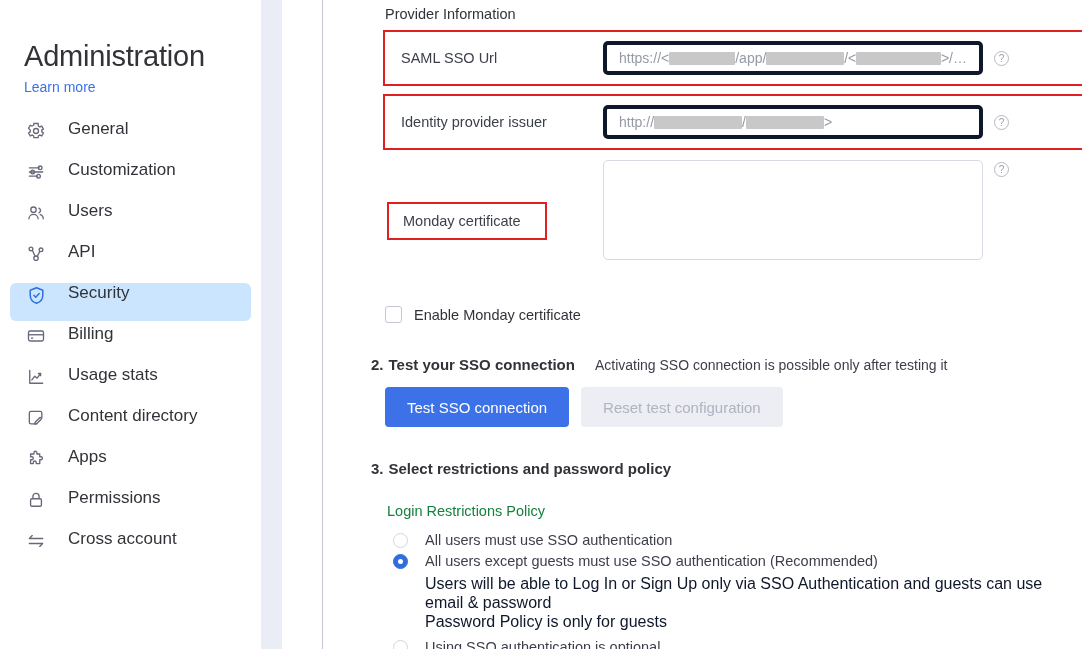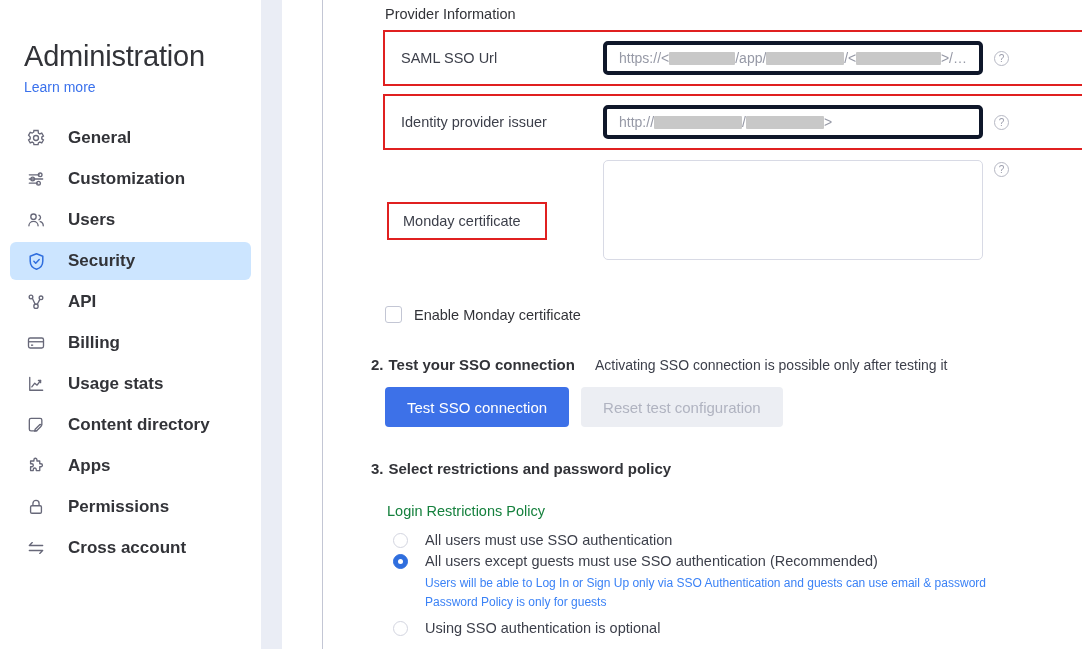--- a/index.html
+++ b/index.html
@@ -27,26 +27,25 @@
   }
   .learn-more {
     display: inline-block;
     font-size: 14px; color: #3a71ec;
     padding: 6px 0 0 14px;
     text-decoration: none;
     cursor: pointer;
   }
   .nav { margin-top: 23px; }
   .nav-item {
-    display: flex; align-items: center;
+    display: flex; align-items: flex-start;
     height: 38px; margin: 3px 0;
     border-radius: 6px;
     padding-left: 14px;
     cursor: pointer;
-    font-weight: bold;
   }
   .nav-item .ico {
     width: 24px; height: 24px; flex: 0 0 24px;
     display: flex; align-items: center; justify-content: center;
     color: #676879;
   }
   .nav-item .lbl {
     font-size: 17px; color: #323338;
     margin-left: 20px; white-space: nowrap;
   }
@@ -167,21 +166,21 @@
     border: 1.5px solid #d3d5e0; background:#fff;
     flex: 0 0 15px; cursor:pointer;
     display:flex; align-items:center; justify-content:center;
   }
   .radio.checked { background: #2f6ede; border-color:#2f6ede; }
   .radio.checked::after {
     content:""; width: 5px; height: 5px; border-radius:50%; background:#fff;
   }
   .radio-lbl { font-size: 14.5px; color:#3c3f4a; margin-left: 17px; }
   .radio-help {
-    font-size: 12px; color:#3b82f6; margin-left: 32px;
+    font-size: 16px; color:#0f172a; margin-left: 32px;
     line-height: 19px; margin-top: 3px; margin-bottom: 8px;
   }
   .pwd-head { font-size: 14.5px; color:#323338; font-weight: 600; margin-top: 26px; margin-left: 2px; }
   svg { display:block; }
 </style>
 </head>
 <body>
 
 <div class="app">
 
@@ -217,40 +216,40 @@
         <span class="ico">
           <svg width="20" height="20" viewBox="0 0 24 24" fill="none" stroke="currentColor" stroke-width="1.6" stroke-linecap="round">
             <circle cx="9" cy="8" r="3.2"></circle>
             <path d="M3.5 19c0-3.2 2.5-5.3 5.5-5.3s5.5 2.1 5.5 5.3"></path>
             <path d="M15.5 6.2a3 3 0 0 1 0 5.6M17 13.9c2.2.5 3.7 2.4 3.7 5.1"></path>
           </svg>
         </span>
         <span class="lbl">Users</span>
       </div>
 
-      <div class="nav-item active">
-        <span class="ico">
-          <svg width="21" height="21" viewBox="0 0 24 24" fill="none" stroke="currentColor" stroke-width="1.7" stroke-linecap="round" stroke-linejoin="round">
-            <path d="M12 3.2 4.8 6v5.3c0 4.4 3 8.1 7.2 9.5 4.2-1.4 7.2-5.1 7.2-9.5V6L12 3.2z"></path>
-            <path d="M9 11.8l2.1 2.1 4-4.2"></path>
-          </svg>
-        </span>
-        <span class="lbl">Security</span>
-      </div>
-
       <div class="nav-item">
         <span class="ico">
           <svg width="20" height="20" viewBox="0 0 24 24" fill="none" stroke="currentColor" stroke-width="1.6" stroke-linecap="round">
             <circle cx="6" cy="6" r="2.2"></circle>
               <circle cx="18" cy="7" r="2.2"></circle>
               <circle cx="12" cy="17" r="2.6"></circle>
             <path d="M7.6 7.6 11 14.8M16.6 8.8 13.4 15"></path>
           </svg>
         </span>
         <span class="lbl">API</span>
+      </div>
+
+      <div class="nav-item active">
+        <span class="ico">
+          <svg width="21" height="21" viewBox="0 0 24 24" fill="none" stroke="currentColor" stroke-width="1.7" stroke-linecap="round" stroke-linejoin="round">
+            <path d="M12 3.2 4.8 6v5.3c0 4.4 3 8.1 7.2 9.5 4.2-1.4 7.2-5.1 7.2-9.5V6L12 3.2z"></path>
+            <path d="M9 11.8l2.1 2.1 4-4.2"></path>
+          </svg>
+        </span>
+        <span class="lbl">Security</span>
       </div>
 
       <div class="nav-item">
         <span class="ico">
           <svg width="20" height="20" viewBox="0 0 24 24" fill="none" stroke="currentColor" stroke-width="1.6">
             <rect x="3" y="6" width="18" height="12" rx="2"></rect>
             <path d="M3 10.5h18"></path>
               <path d="M6 14.6h2.6"></path>
           </svg>
         </span>

